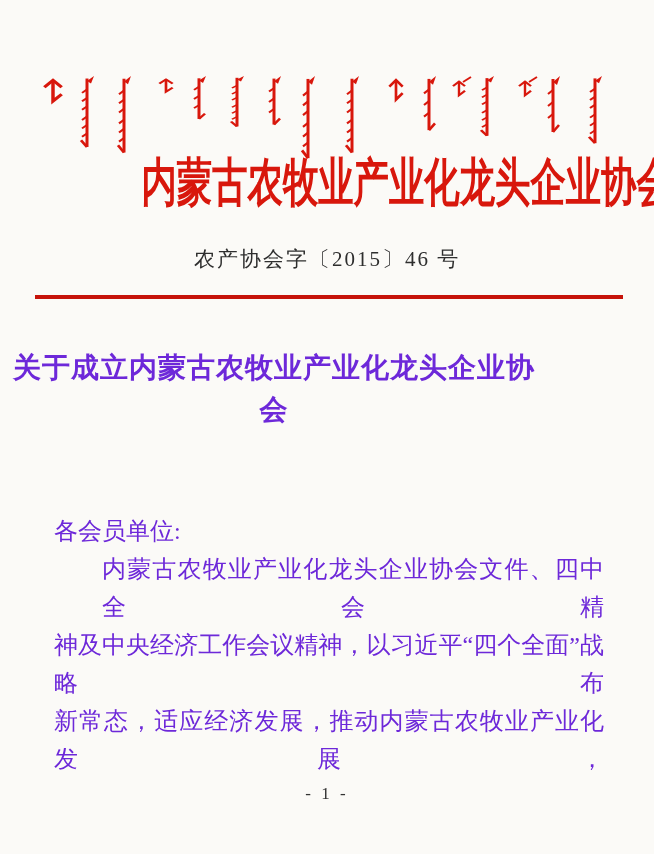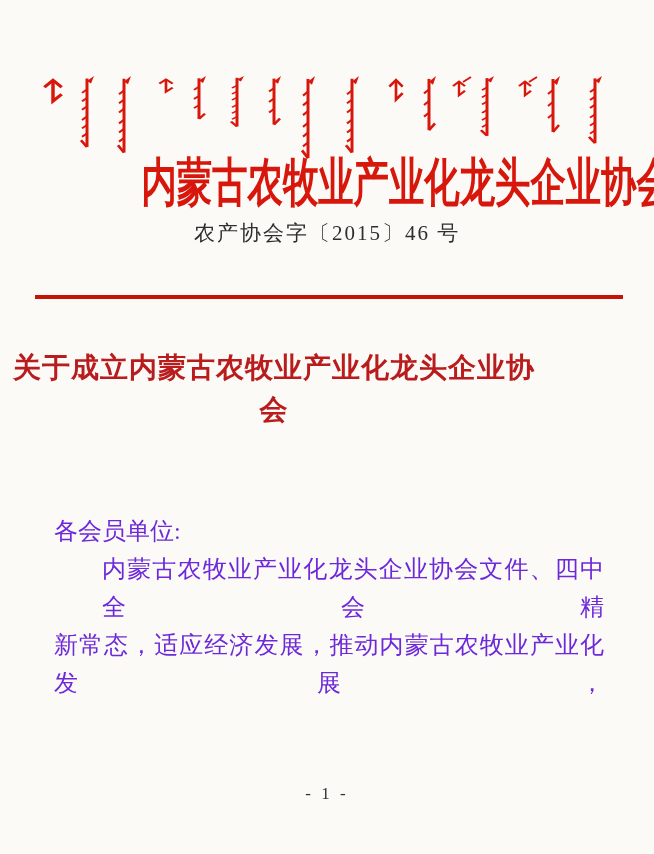--- a/index.html
+++ b/index.html
@@ -9,29 +9,29 @@
   
   .banner{position:absolute;top:76px;left:0;width:654px;height:90px;}
 
   
   .org-title-wrap{position:absolute;top:152px;left:0;width:654px;text-align:center;}
   .org-title{display:inline-block;font-size:52px;font-weight:700;color:#d8170c;
              white-space:nowrap;transform:scaleX(0.68);transform-origin:center;
              line-height:62px;letter-spacing:0px;}
 
   
-  .doc-number{position:absolute;top:219px;left:0;width:654px;text-align:center;
+  .doc-number{position:absolute;top:245px;left:0;width:654px;text-align:center;
               font-size:21px;color:#2e2e2e;letter-spacing:2px;}
 
   
   .red-rule{position:absolute;top:295px;left:35px;width:588px;height:4px;background:#c6130a;}
 
   
   .notice-title{position:absolute;top:347px;left:0;width:548px;text-align:center;
-                font-weight:700;font-size:28px;line-height:42px;color:#b91c1c;letter-spacing:1px;}
+                font-weight:700;font-size:28px;line-height:42px;color:#6d28d9;letter-spacing:1px;}
 
   
   .body-block{position:absolute;top:512px;left:54px;width:550px;
               font-size:24px;line-height:38px;color:#6d28d9;}
   .salutation{text-align:left;}
   .para-line{text-align:justify;text-align-last:justify;}
   .para-line.indent{padding-left:48px;}
 
   
   .page-number{position:absolute;top:784px;left:0;width:654px;text-align:center;
@@ -92,19 +92,20 @@
 
   <div class="red-rule"></div>
 
   <div class="notice-title">
     <div>关于成立内蒙古农牧业产业化龙头企业协会</div>
   </div>
 
   <div class="body-block">
     <div class="salutation">各会员单位:</div>
     <div class="para-line indent">内蒙古农牧业产业化龙头企业协会文件、四中全会精</div>
+    <div class="para-line">神及中央经济工作会议精神，以习近平“四个全面”战略布</div>
     <div class="para-line">新常态，适应经济发展，推动内蒙古农牧业产业化发展，</div>
 
   </div>
 
   <div class="page-number">- 1 -</div>
 
 </div>
 
 </body></html>

